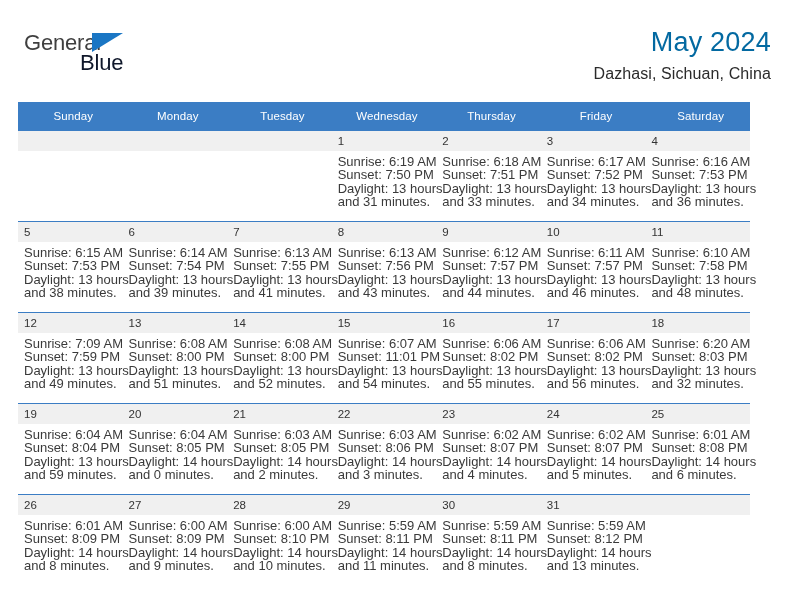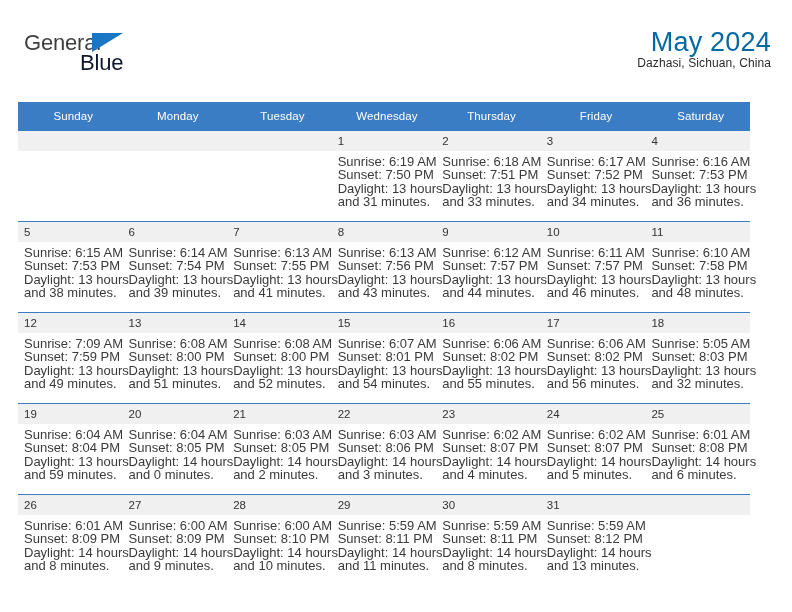--- a/index.html
+++ b/index.html
@@ -70,22 +70,23 @@
     padding-right: 3px;
   }
   .cal-title {
     font-size: 27px;
     color: #0369a1;
     line-height: 1.05;
     font-weight: normal;
     letter-spacing: 0.2px;
   }
   .cal-sub {
-    font-size: 12px;
+    font-size: 16px;
     color: #2b2b2b;
+    margin-top: 9px;
     letter-spacing: 0.1px;
   }
 
   
   .calendar {
     margin-top: 30px;
     width: 732px;
     border-collapse: collapse;
     table-layout: fixed;
   }
@@ -311,21 +312,21 @@
               <div>Sunrise: 6:08 AM</div>
               <div>Sunset: 8:00 PM</div>
               <div>Daylight: 13 hours</div>
               <div>and 52 minutes.</div>
             </div>
           </td>
           <td>
             <div class="daynum">15</div>
             <div class="cellbody">
               <div>Sunrise: 6:07 AM</div>
-              <div>Sunset: 8:01 PM</div>
+              <div>Sunset: 11:01 PM</div>
               <div>Daylight: 13 hours</div>
               <div>and 54 minutes.</div>
             </div>
           </td>
           <td>
             <div class="daynum">16</div>
             <div class="cellbody">
               <div>Sunrise: 6:06 AM</div>
               <div>Sunset: 8:02 PM</div>
               <div>Daylight: 13 hours</div>
@@ -337,21 +338,21 @@
             <div class="cellbody">
               <div>Sunrise: 6:06 AM</div>
               <div>Sunset: 8:02 PM</div>
               <div>Daylight: 13 hours</div>
               <div>and 56 minutes.</div>
             </div>
           </td>
           <td>
             <div class="daynum">18</div>
             <div class="cellbody">
-              <div>Sunrise: 5:05 AM</div>
+              <div>Sunrise: 6:20 AM</div>
               <div>Sunset: 8:03 PM</div>
               <div>Daylight: 13 hours</div>
               <div>and 32 minutes.</div>
             </div>
           </td>
         </tr>
         <tr>
           <td>
             <div class="daynum">19</div>
             <div class="cellbody">

